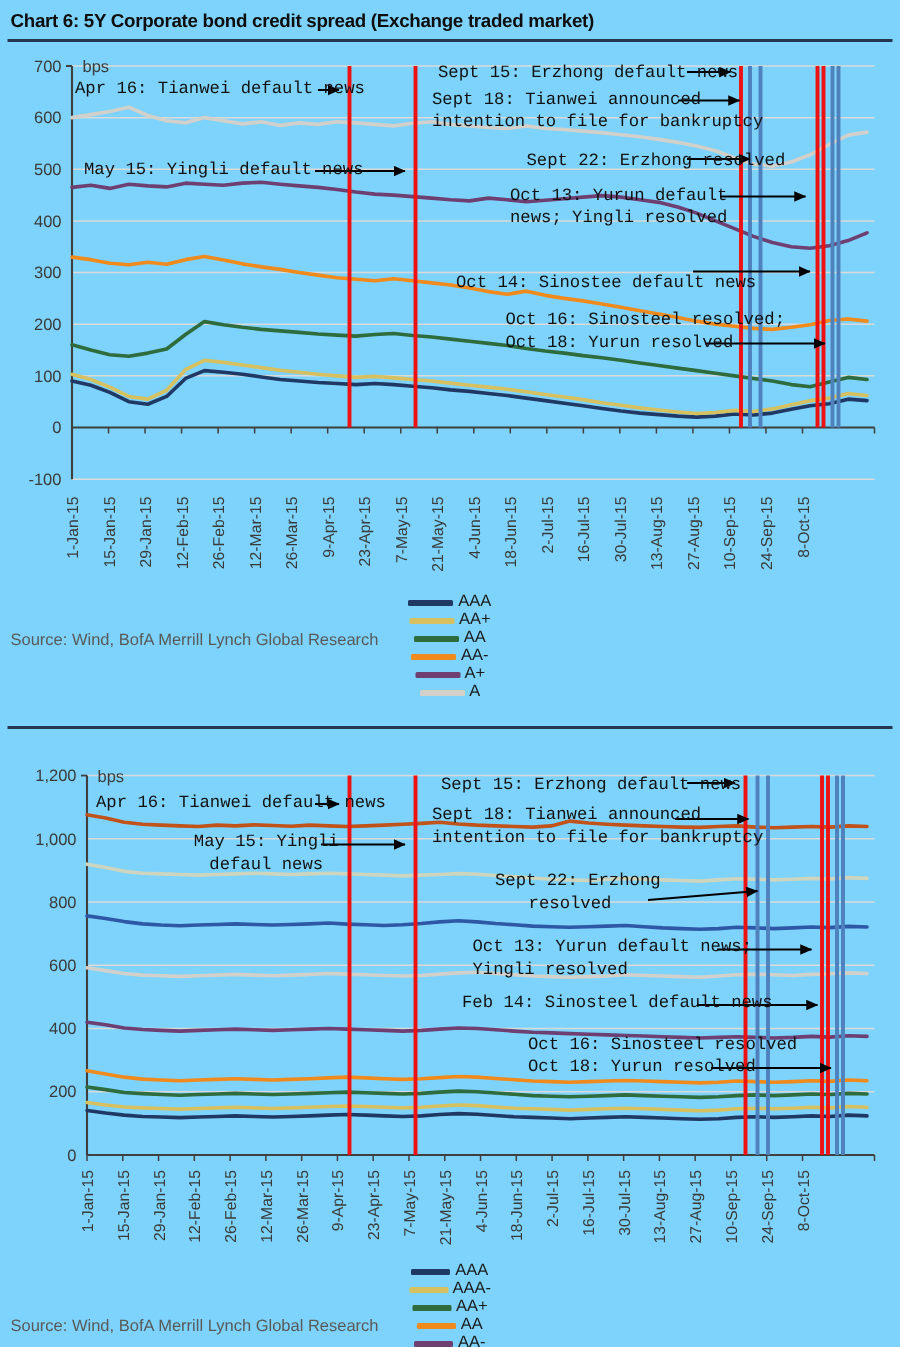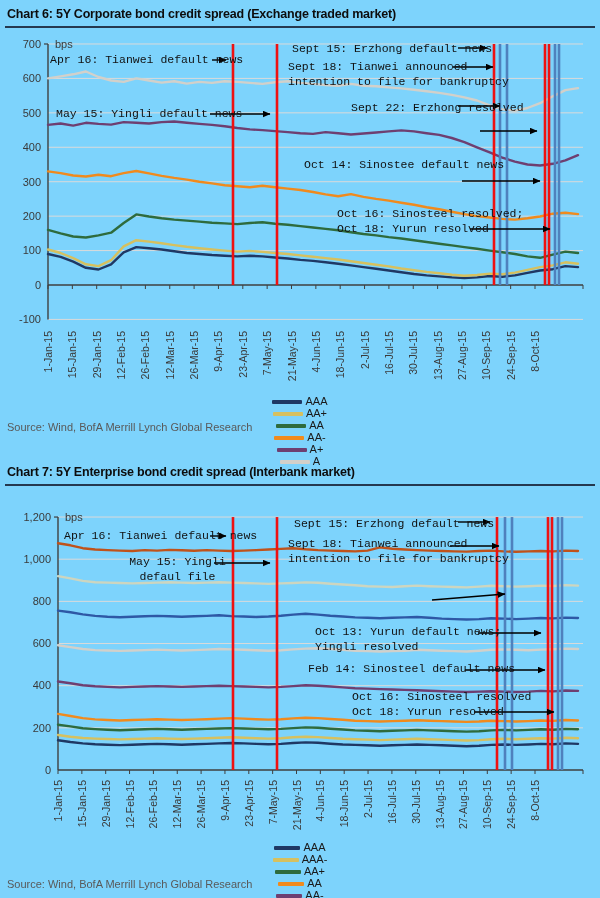--- a/index.html
+++ b/index.html
@@ -169,31 +169,34 @@
       <div class="ann" style="left: 292px; top: 41px;">
         <div>Sept 15: Erzhong default news</div>
       </div>
       <div class="ann" style="left: 288px; top: 59px;">
         <div>Sept 18: Tianwei  announced</div>
         <div>intention to file for bankruptcy</div>
       </div>
       <div class="ann" style="left: 312px; top: 100px; margin-left: 39px;">
         <div>Sept 22: Erzhong resolved</div>
       </div>
-      <div class="ann" style="left: 304px; top: 157px;">
+      <div class="ann" style="left: 340px; top: 123px;">
+        <div>Oct 13: Yurun default</div>
+        <div>news; Yingli resolved</div>
+      </div>
+      <div class="ann" style="left: 304px; top: 181px;">
         <div>Oct 14: Sinostee default news</div>
       </div>
       <div class="ann" style="left: 337px; top: 206px;">
         <div>Oct 16: Sinosteel  resolved;</div>
         <div>Oct 18: Yurun resolved</div>
       </div>
     </figure>
 
   <figure class="chart" id="fig1">
-    <div class="chart-title">Chart 7: 5Y Enterprise bond credit spread (Interbank market)</div>
     <div class="title-rule"></div>
     <div class="plot-host">
         <svg width="600" height="340" viewBox="0 0 600 340" style="top: 42px;">
           <defs>
             <marker id="ah1" markerWidth="9" markerHeight="8" refX="7.5" refY="3.5" orient="auto" markerUnits="userSpaceOnUse">
               <path d="M0,0 L8,3.5 L0,7 Z" fill="#000"></path>
             </marker>
           </defs>
           <line x1="58" y1="17.04000000000002" x2="583" y2="17.04000000000002" stroke="#dadada" stroke-width="1"></line>
           <line x1="58" y1="59.20000000000002" x2="583" y2="59.20000000000002" stroke="#dadada" stroke-width="1"></line>
@@ -320,29 +323,33 @@
           <span class="legend-sw" style="background: rgb(192, 82, 26);"></span>
           <span class="legend-label">BBB+</span>
         </span>
       </div>
     <div class="source">Source: Wind, BofA Merrill Lynch Global Research</div>
   <div class="ann" style="left: 64px; top: 70px;">
         <div>Apr 16: Tianwei default news</div>
       </div>
       <div class="ann center" style="left: 120px; top: 96px; width: 115px;">
         <div>May 15: Yingli</div>
-        <div>defaul file</div>
+        <div>defaul news</div>
       </div>
       <div class="ann" style="left: 294px; top: 58px;">
         <div>Sept 15: Erzhong default news</div>
       </div>
       <div class="ann" style="left: 288px; top: 78px;">
         <div>Sept 18: Tianwei announced</div>
         <div>intention to file for bankruptcy</div>
       </div>
+      <div class="ann center" style="left: 330px; top: 122px; width: 100px;">
+        <div>Sept 22: Erzhong</div>
+        <div>resolved</div>
+      </div>
       <div class="ann" style="left: 315px; top: 166px;">
         <div>Oct 13: Yurun default news;</div>
         <div>Yingli resolved</div>
       </div>
       <div class="ann" style="left: 308px; top: 203px;">
         <div>Feb 14: Sinosteel default news</div>
       </div>
       <div class="ann" style="left: 352px; top: 231px;">
         <div>Oct 16: Sinosteel resolved</div>
         <div>Oct 18: Yurun resolved</div>

